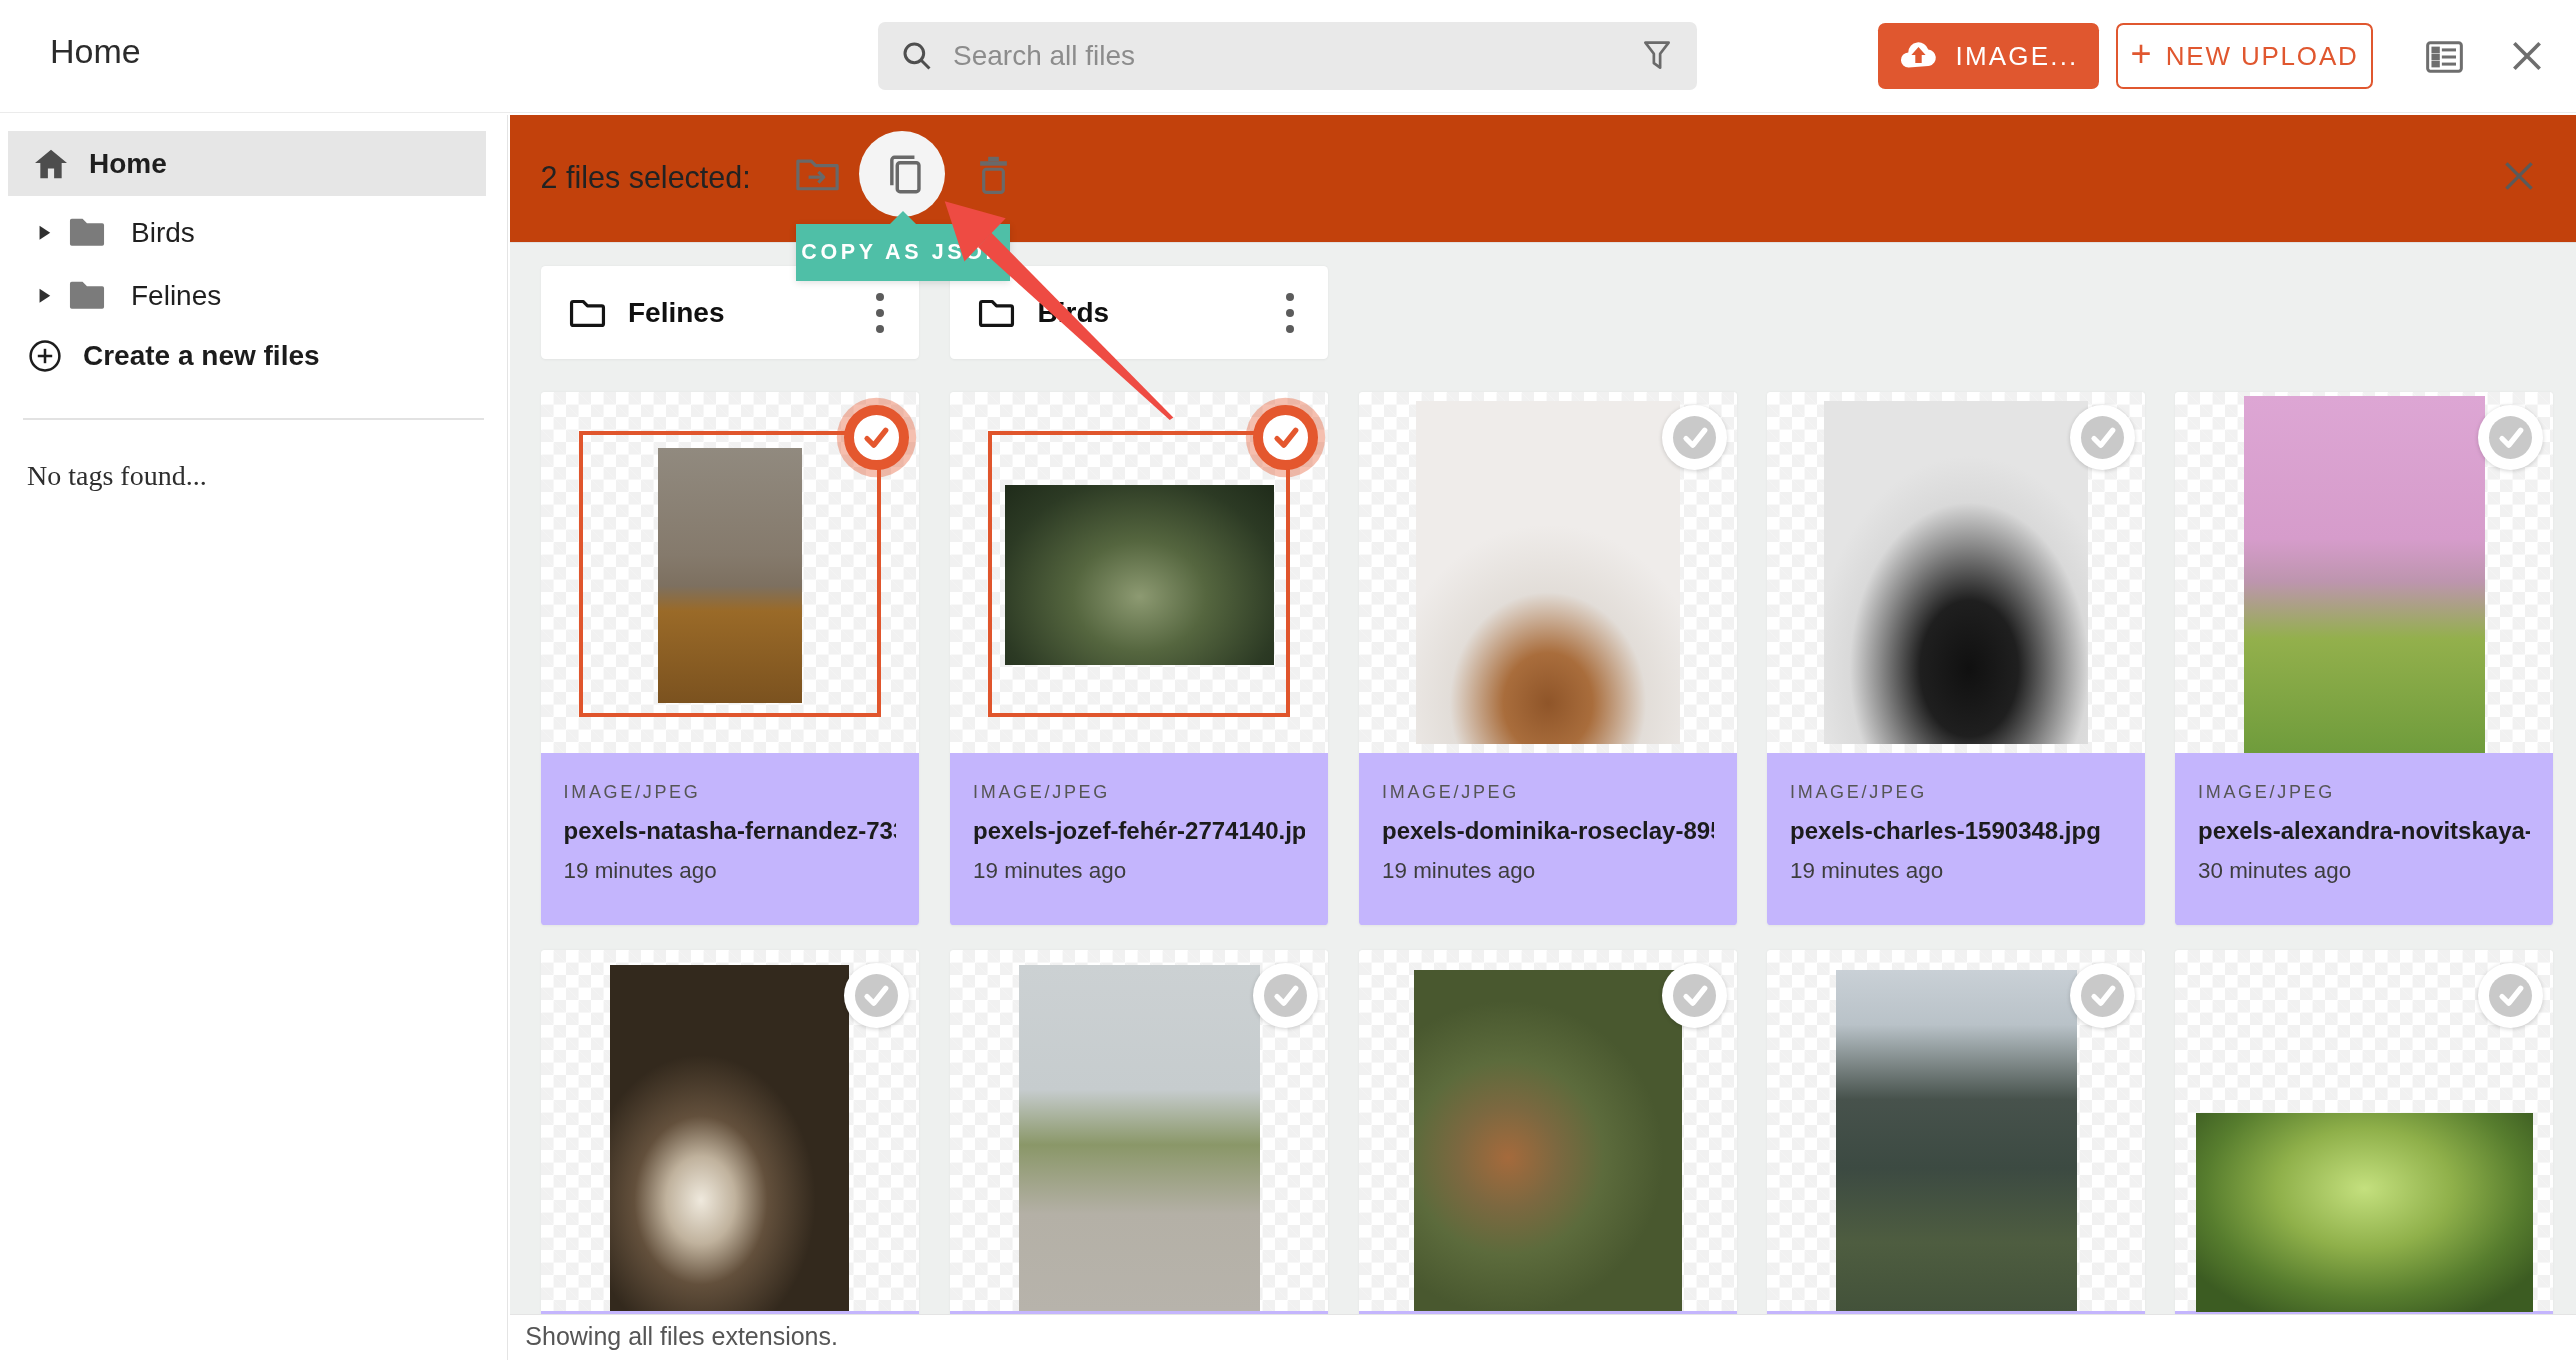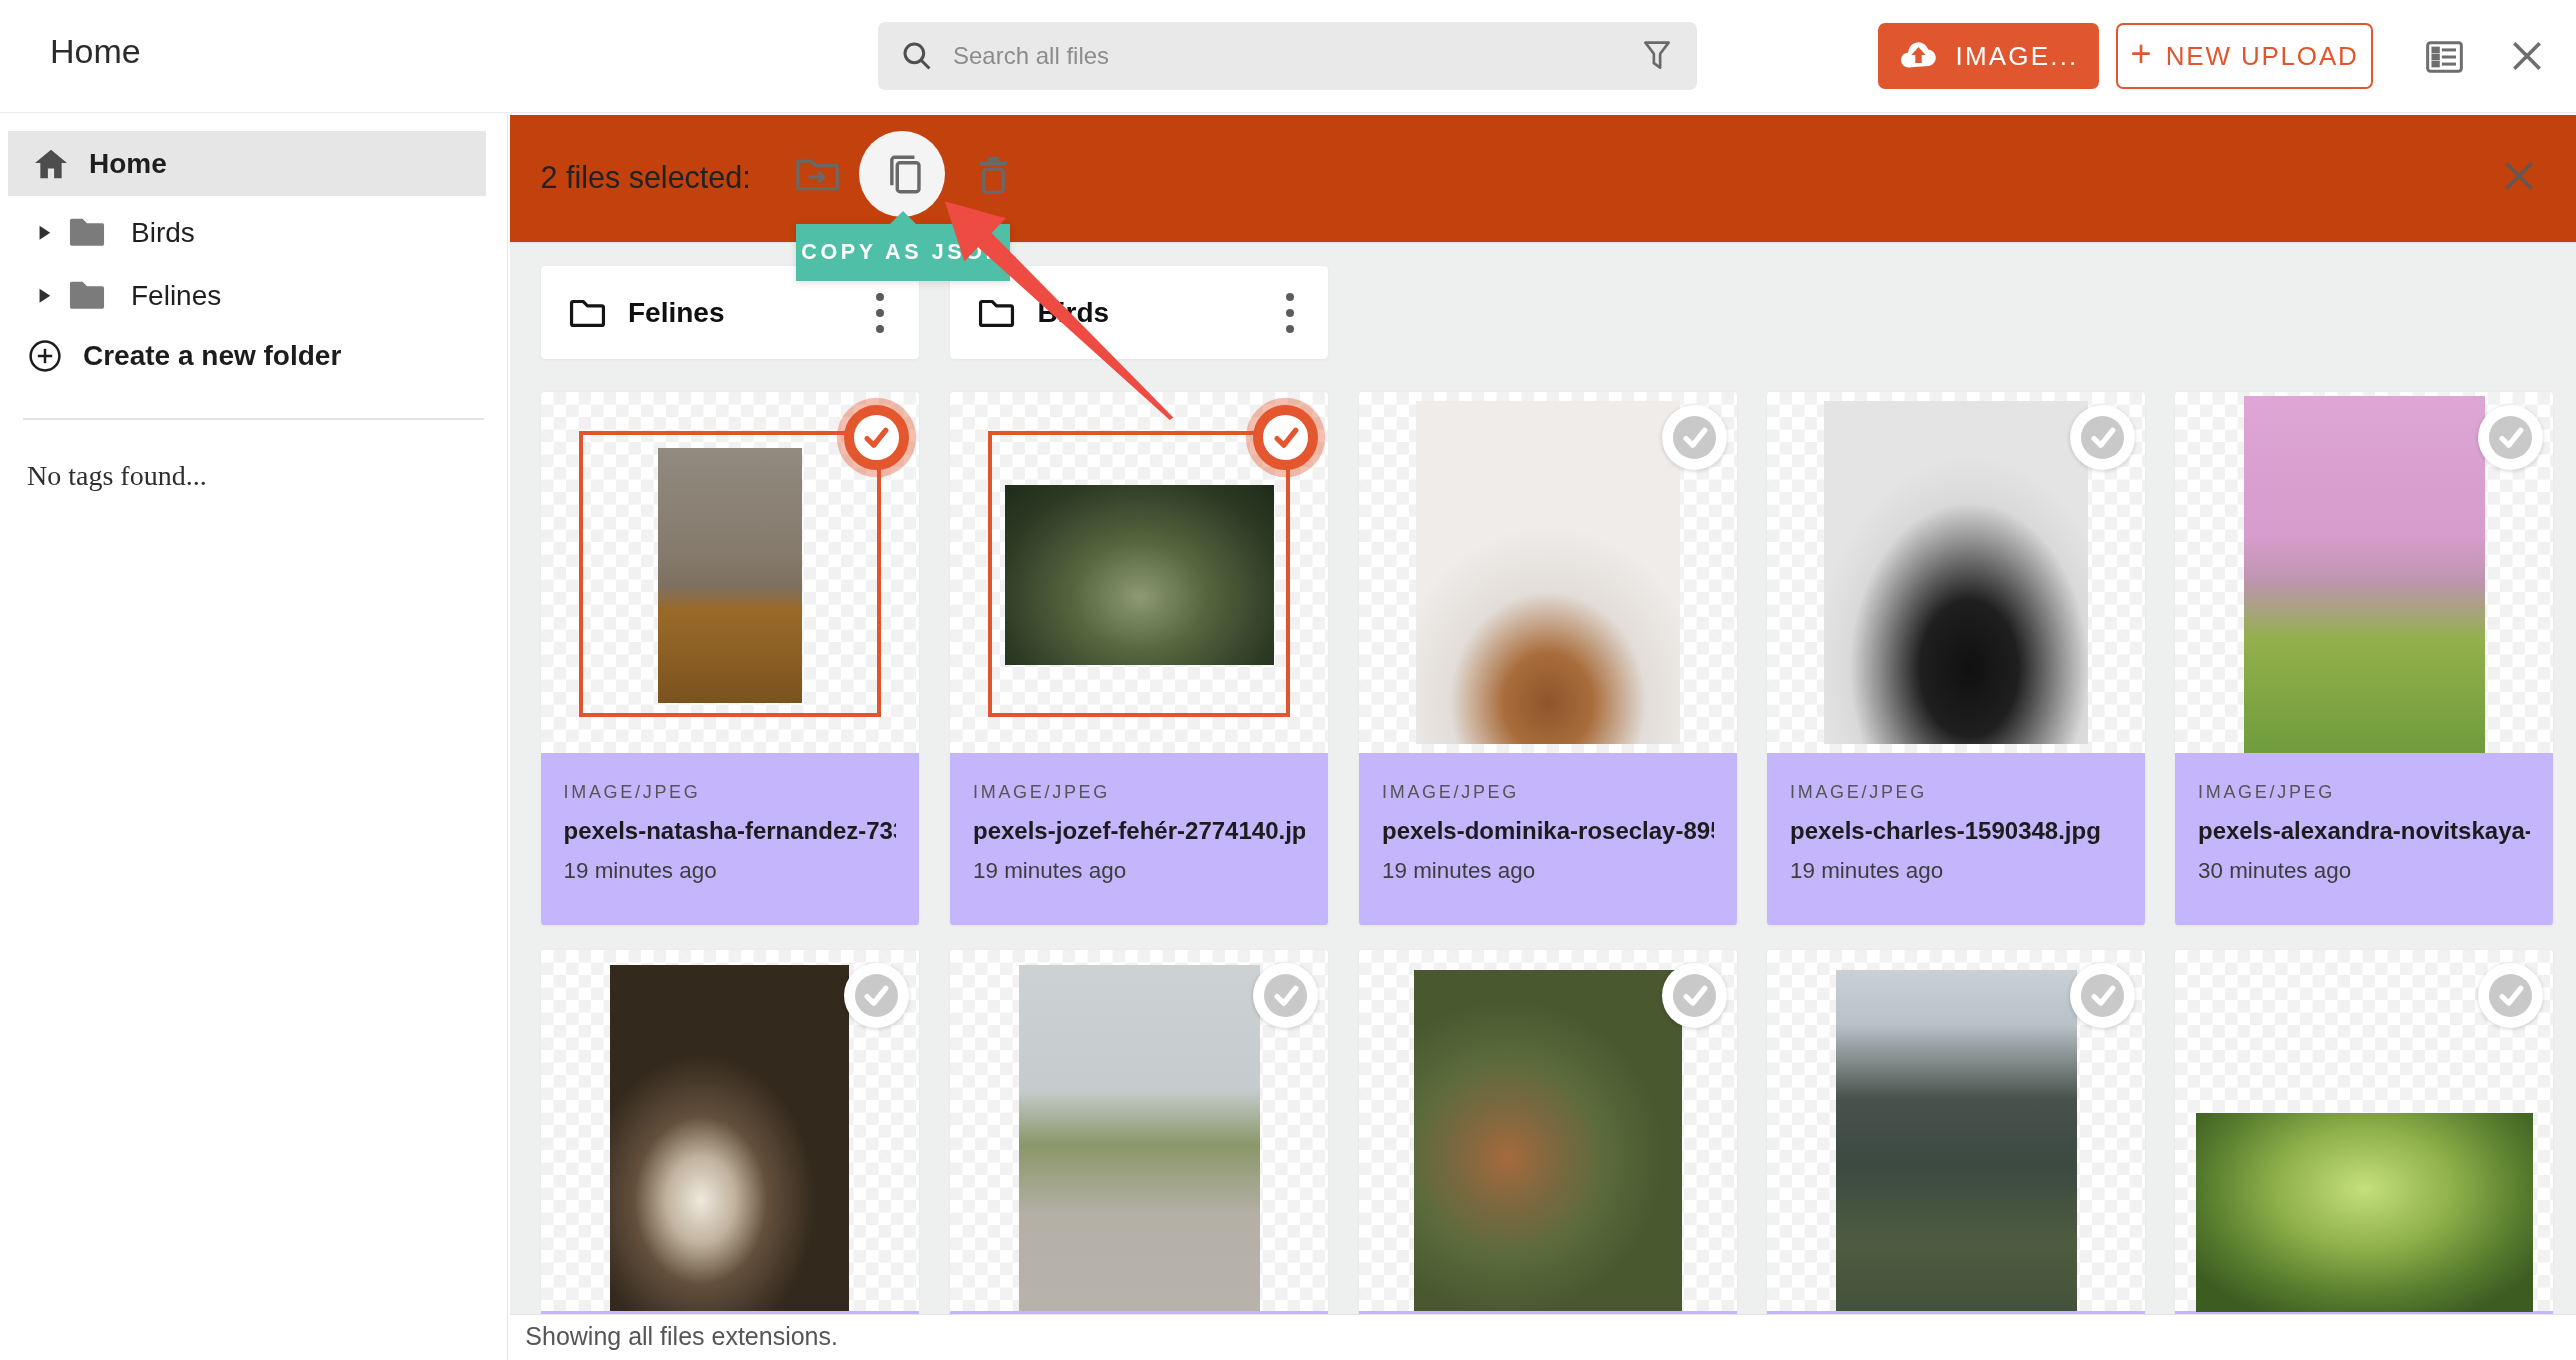--- a/index.html
+++ b/index.html
@@ -7,21 +7,21 @@
   body {
     position:relative; overflow:hidden; background:#fff;
     font-family:"Liberation Sans","DejaVu Sans",sans-serif; color:#2d2d2d;
   }
   svg { display:block; }
 
   
   .topbar { position:absolute; left:0; top:0; width:2576px; height:113px; background:#fff; border-bottom:1.8px solid #ebebeb; z-index:20; }
   .tb-title { position:absolute; left:50px; top:32px; font-size:34px; font-weight:500; color:#2b2b2b; }
   .searchbox { position:absolute; left:878px; top:22.4px; width:819px; height:68px; background:#e9e9e9; border-radius:7.2px; display:flex; align-items:center; padding:0 23px; }
-  .searchbox input { flex:1; border:none; outline:none; background:transparent; font-size:24px; color:#444; margin-left:20px; font-family:inherit; }
+  .searchbox input { flex:1; border:none; outline:none; background:transparent; font-size:28px; color:#444; margin-left:20px; font-family:inherit; }
   .searchbox input::placeholder { color:#8c8c8c; opacity:1; }
   .btn-upload { position:absolute; left:1878px; top:23px; width:221px; height:66px; background:#e0572f; border:none; border-radius:7.2px; color:#fff; font-size:26px; letter-spacing:2.2px; display:flex; align-items:center; justify-content:center; gap:16px; cursor:pointer; font-family:inherit; }
   .btn-newfolder { position:absolute; left:2116px; top:23px; width:257px; height:66px; background:#fff; border:2.7px solid #e0572f; border-radius:7.2px; color:#e0572f; font-size:26px; letter-spacing:1.8px; display:flex; align-items:center; justify-content:center; gap:12.6px; cursor:pointer; font-family:inherit; }
   .btn-newfolder .plus { font-size:36px; font-weight:400; margin-top:-3.6px; }
   .tb-icon { position:absolute; cursor:pointer; }
 
   
   .sidebar { position:absolute; left:0; top:115px; width:508px; height:1246px; background:#fff; border-right:1.8px solid #e4e4e4; z-index:10; }
   .side-home { position:absolute; left:8px; top:16px; width:478px; height:65px; background:#e6e6e6; display:flex; align-items:center; padding-left:25px; gap:20px; font-size:28px; font-weight:bold; color:#1f1f1f; cursor:pointer; }
   .side-folders { position:absolute; left:0; top:86px; width:508px; }
@@ -179,21 +179,21 @@
   </div>
     </div>
   <div class="side-create">
     <span>
       <svg width="36" height="36" viewBox="0 0 40 40" fill="none" stroke="#1d1d1d" stroke-width="2.8">
           <circle cx="20" cy="20" r="16"></circle>
           <line x1="20" y1="12" x2="20" y2="28"></line>
           <line x1="12" y1="20" x2="28" y2="20"></line>
         </svg>
     </span>
-    <span>Create a new folder</span>
+    <span>Create a new files</span>
   </div>
   <div class="side-divider"></div>
   <div class="side-tags">No tags found...</div>
 </nav>
 
 <section class="selbar">
   <div class="sel-label">2 files selected:</div>
   <div class="hover-circle"></div>
 
   <span class="sel-icon" style="left:284px;">

